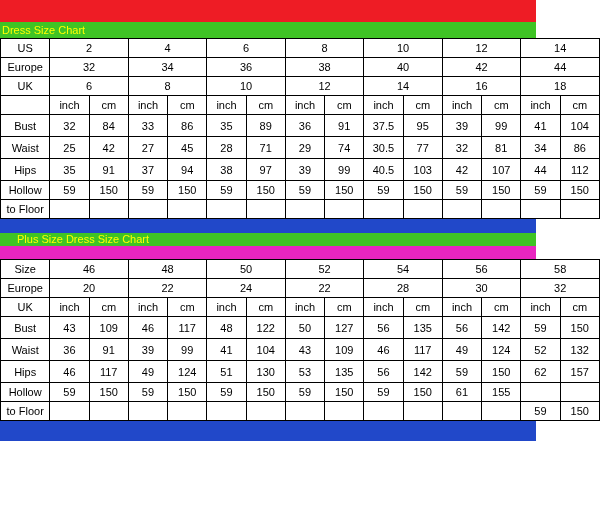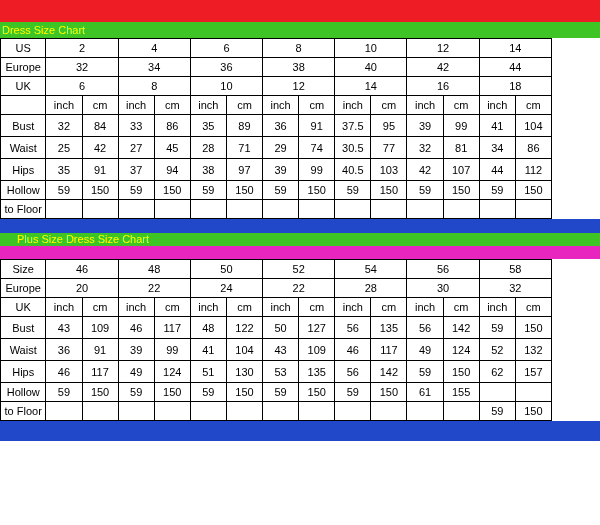--- a/index.html
+++ b/index.html
@@ -6,21 +6,21 @@
   body{
     width:600px;height:525px;
     background:#ffffff;
     font-family:"Liberation Sans", sans-serif;
     font-size:11px;
     color:#000;
     overflow:hidden;
   }
   .page{position:relative;width:600px;height:525px;}
 
-  .bar{width:600px;}
+  .bar{width:536px;}
   .bar-red{height:22px;background:#ee1c25;}
   .bar-green{height:16px;background:#3fc425;position:relative;}
   .bar-blue{height:14px;background:#2148c9;}
   .bar-green2{height:13px;background:#3fc425;position:relative;}
   .bar-magenta{height:13px;background:#e925c0;}
   .bar-bottom-blue{height:20px;background:#2148c9;}
 
   .title{
     position:absolute;left:2px;top:0px;
     color:#ffff00;
@@ -33,21 +33,21 @@
     position:absolute;left:2px;top:0px;
     color:#ffff00;
     font-size:11px;
     line-height:13px;
     white-space:nowrap;
     padding-left:15px;
   }
 
   table.sz{
     border-collapse:collapse;
-    width:552px;
+    width:600px;
     table-layout:fixed;
   }
   table.sz td{
     border:1px solid #000;
     text-align:center;
     font-size:11px;
     padding:0;
     height:18px;
     line-height:18px;
     overflow:hidden;

